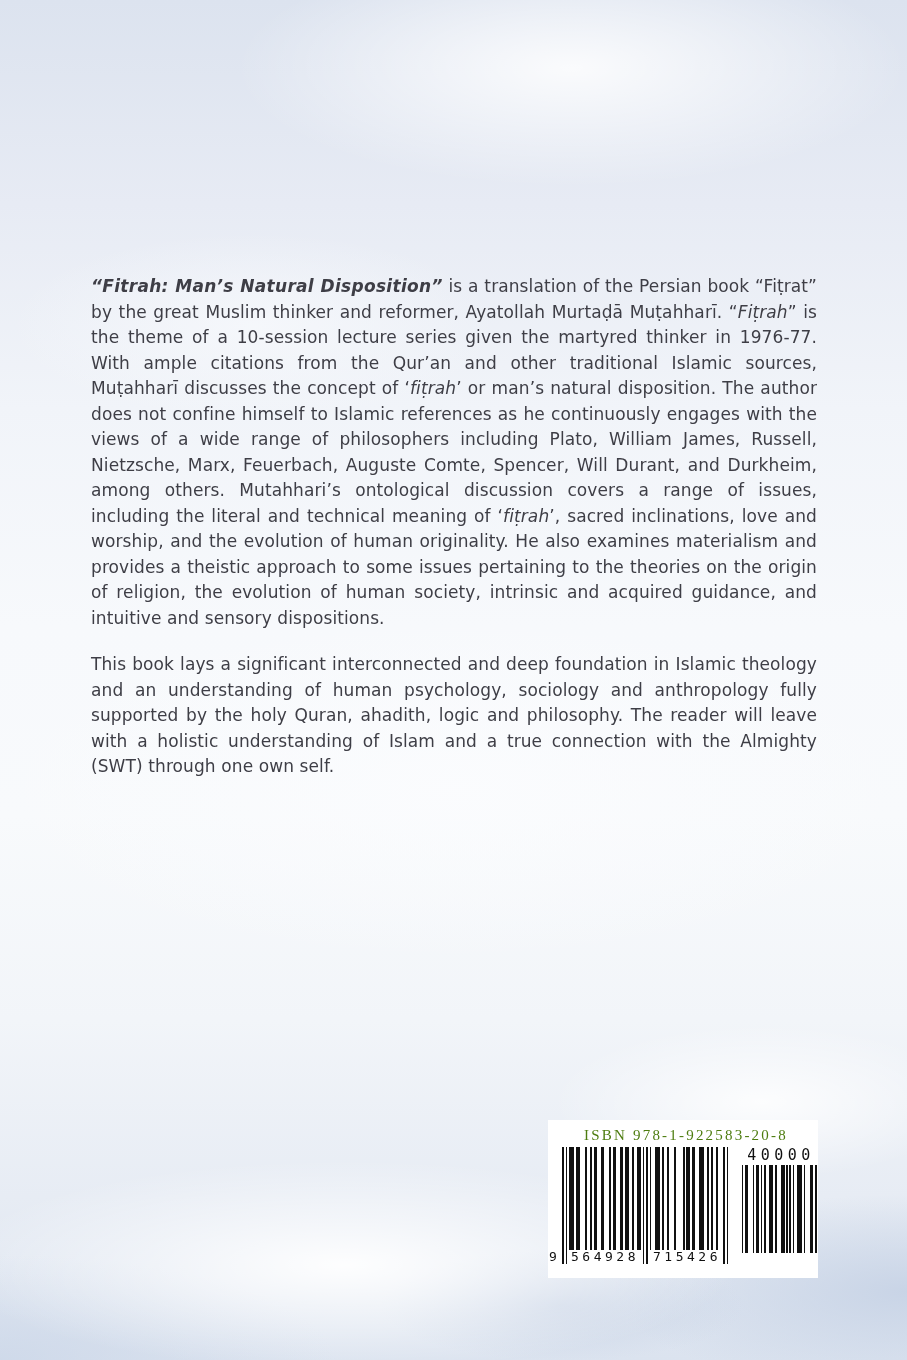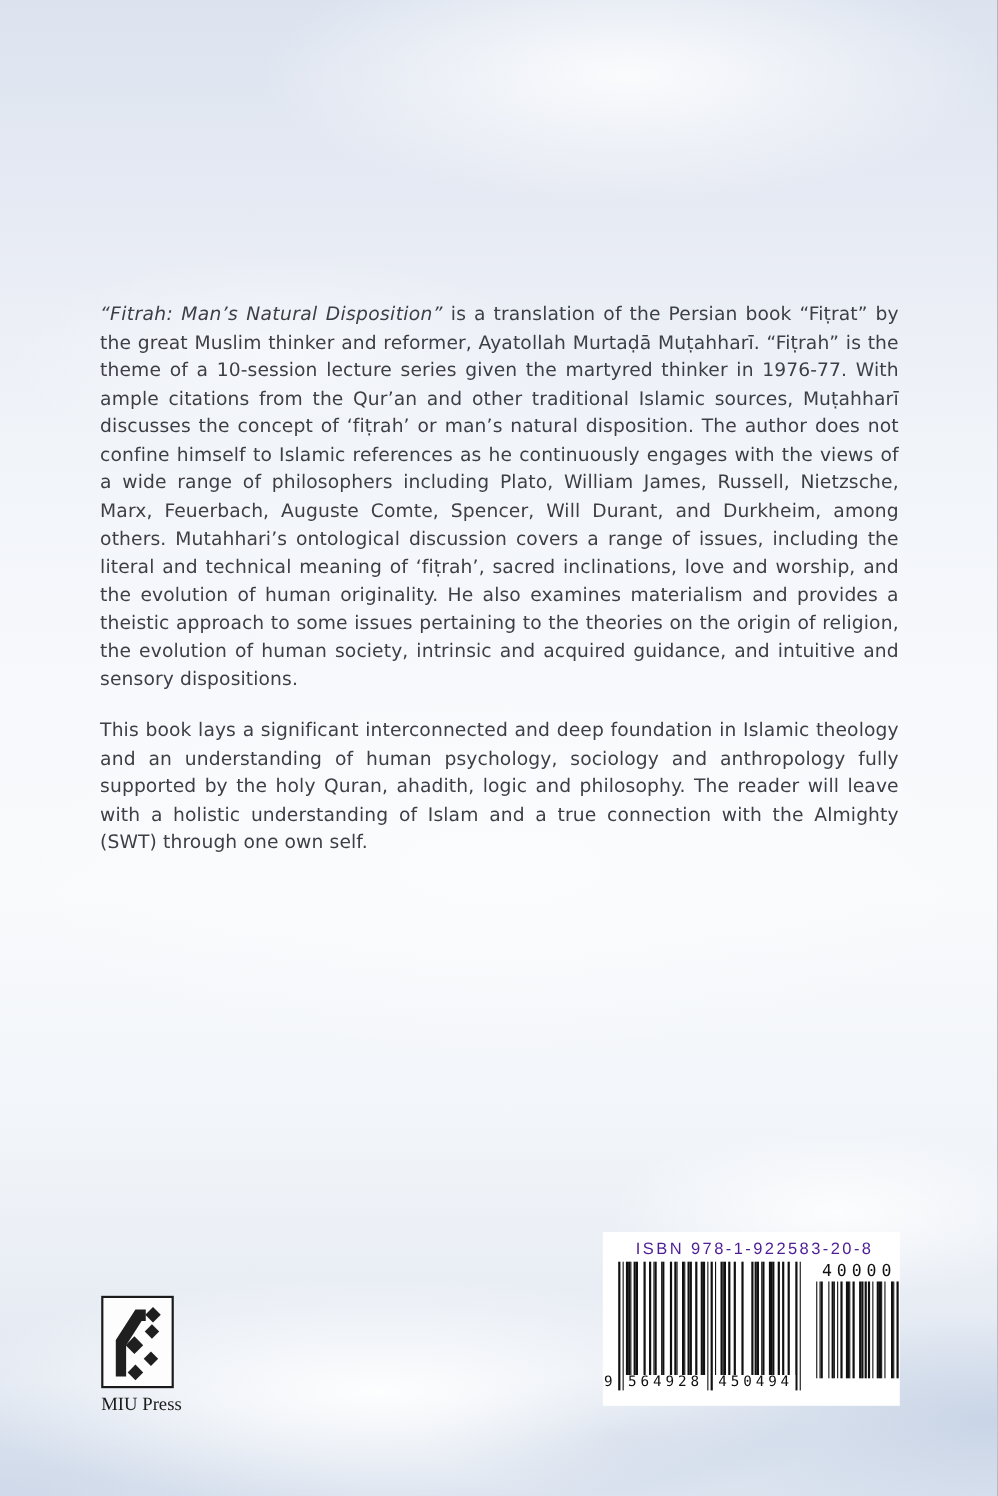--- a/index.html
+++ b/index.html
@@ -27,38 +27,38 @@
   .synopsis {
     position: absolute;
     left: 91px; top: 274px; width: 726px;
     color: #3e3e46;
     font-size: 17px;
     line-height: 25.5px;
     text-align: justify;
     letter-spacing: 0.1px;
   }
   .para + .para { margin-top: 21px; }
-  .seg-bold-italic { font-weight: 400; font-style: italic; letter-spacing: 0.3px; }
-  .seg-italic { }
+  .seg-bold-italic { font-weight: 700; font-style: italic; letter-spacing: 0.3px; }
+  .seg-italic { font-style: italic; }
 
   
   .barcode-box {
     position: absolute;
     left: 548px; top: 1120px;
     width: 270px; height: 158px;
     background: #ffffff;
     padding: 7px 0 0 14px;
   }
   .isbn-label {
     width: 248px;
     text-align: center;
-    font-family: Liberation Sans, sans-serif;
+    font-family: Liberation Serif, serif;
     font-size: 15px;
     letter-spacing: 2.2px;
-    color: #4c1d95;
+    color: #4d7c0f;
     white-space: nowrap;
   }
   .bars-row { position: relative; margin-top: 3px; display: flex; align-items: flex-start; }
 
   .ean13 { position: relative; display: flex; align-items: flex-start; width: 167px; height: 117px; }
   .ean13 .bc-m { display: block; height: 103px; }
   .ean13 .bc-m.tall { height: 117px; }
   .bc-m.on { background: #111; }
 
   .bc-digit {
@@ -109,21 +109,21 @@
     <p class="para"><span class="seg-bold-italic">“Fitrah: Man’s Natural Disposition”</span><span> is a translation of the Persian book “Fiṭrat” by the great Muslim thinker and reformer, Ayatollah Murtaḍā Muṭahharī. “</span><span class="seg-italic">Fiṭrah</span><span>” is the theme of a 10-session lecture series given the martyred thinker in 1976-77. With ample citations from the Qur’an and other traditional Islamic sources, Muṭahharī discusses the concept of ‘</span><span class="seg-italic">fiṭrah</span><span>’ or man’s natural disposition. The author does not confine himself to Islamic references as he continuously engages with the views of a wide range of philosophers including Plato, William James, Russell, Nietzsche, Marx, Feuerbach, Auguste Comte, Spencer, Will Durant, and Durkheim, among others. Mutahhari’s ontological discussion covers a range of issues, including the literal and technical meaning of ‘</span><span class="seg-italic">fiṭrah</span><span>’, sacred inclinations, love and worship, and the evolution of human originality. He also examines materialism and provides a theistic approach to some issues pertaining to the theories on the origin of religion, the evolution of human society, intrinsic and acquired guidance, and intuitive and sensory dispositions.</span></p>
     <p class="para"><span>This book lays a significant interconnected and deep foundation in Islamic theology and an understanding of human psychology, sociology and anthropology fully supported by the holy Quran, ahadith, logic and philosophy. The reader will leave with a holistic understanding of Islam and a true connection with the Almighty (SWT) through one own self.</span></p>
   </div>
 
   <div class="barcode-box">
     <div class="isbn-label">ISBN 978-1-922583-20-8</div>
     <div class="bars-row">
       <div class="ean13">
         <span class="bc-digit d-prefix">9</span>
         <span class="bc-digit d-left">564928</span>
-        <span class="bc-digit d-right">450494</span>
+        <span class="bc-digit d-right">715426</span>
       <i class="bc-m on tall" style="width: 1.75px; flex: 0 0 1.75px;"></i>
           <i class="bc-m tall" style="width: 1.75px; flex: 0 0 1.75px;"></i>
           <i class="bc-m on tall" style="width: 1.75px; flex: 0 0 1.75px;"></i>
           <i class="bc-m" style="width: 1.75px; flex: 0 0 1.75px;"></i>
           <i class="bc-m on" style="width: 1.75px; flex: 0 0 1.75px;"></i>
           <i class="bc-m on" style="width: 1.75px; flex: 0 0 1.75px;"></i>
           <i class="bc-m on" style="width: 1.75px; flex: 0 0 1.75px;"></i>
           <i class="bc-m" style="width: 1.75px; flex: 0 0 1.75px;"></i>
           <i class="bc-m on" style="width: 1.75px; flex: 0 0 1.75px;"></i>
           <i class="bc-m on" style="width: 1.75px; flex: 0 0 1.75px;"></i>
@@ -262,29 +262,14 @@
             <i class="bc-m" style="width: 1.6px; flex: 0 0 1.6px;"></i>
             <i class="bc-m on" style="width: 1.6px; flex: 0 0 1.6px;"></i>
             <i class="bc-m on" style="width: 1.6px; flex: 0 0 1.6px;"></i>
             <i class="bc-m" style="width: 1.6px; flex: 0 0 1.6px;"></i>
             <i class="bc-m on" style="width: 1.6px; flex: 0 0 1.6px;"></i>
           </div>
       </div>
     </div>
   </div>
 
-  <div class="publisher">
-    <div class="logo-box">
-      <svg viewBox="0 0 66 84" preserveAspectRatio="none" xmlns="http://www.w3.org/2000/svg">
-        <g fill="#1f1f1f">
-          <path d="M12,75 L12,40 L31,11 L41,11 L41,22 L37,22 L22,45 L22,75 Z"></path>
-          <path d="M48,8.5  L55.5,16 L48,23.5 L40.5,16 Z"></path>
-          <path d="M47,25   L54,32   L47,39   L40,32 Z"></path>
-          <path d="M30,36.5 L38.5,45 L30,53.5 L21.5,45 Z"></path>
-          <path d="M46,51   L53,58   L46,65   L39,58 Z"></path>
-          <path d="M31,63.5 L38.5,71 L31,78.5 L23.5,71 Z"></path>
-        </g>
-      </svg>
-    </div>
-    <span class="logo-label">MIU Press</span>
-  </div>
 
 </div>
 
 </body></html>

